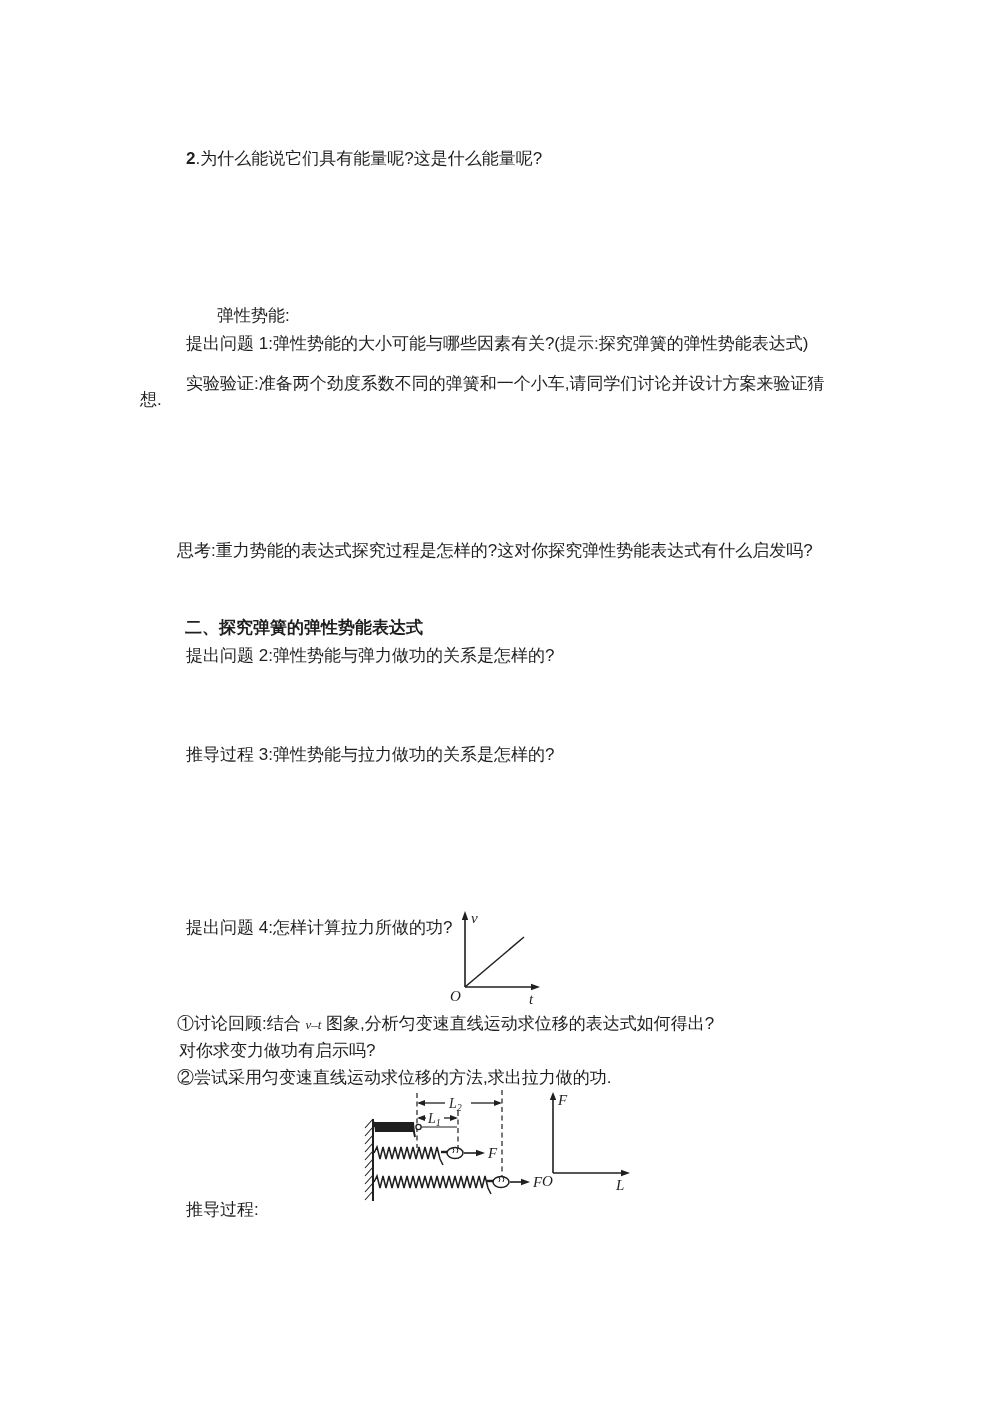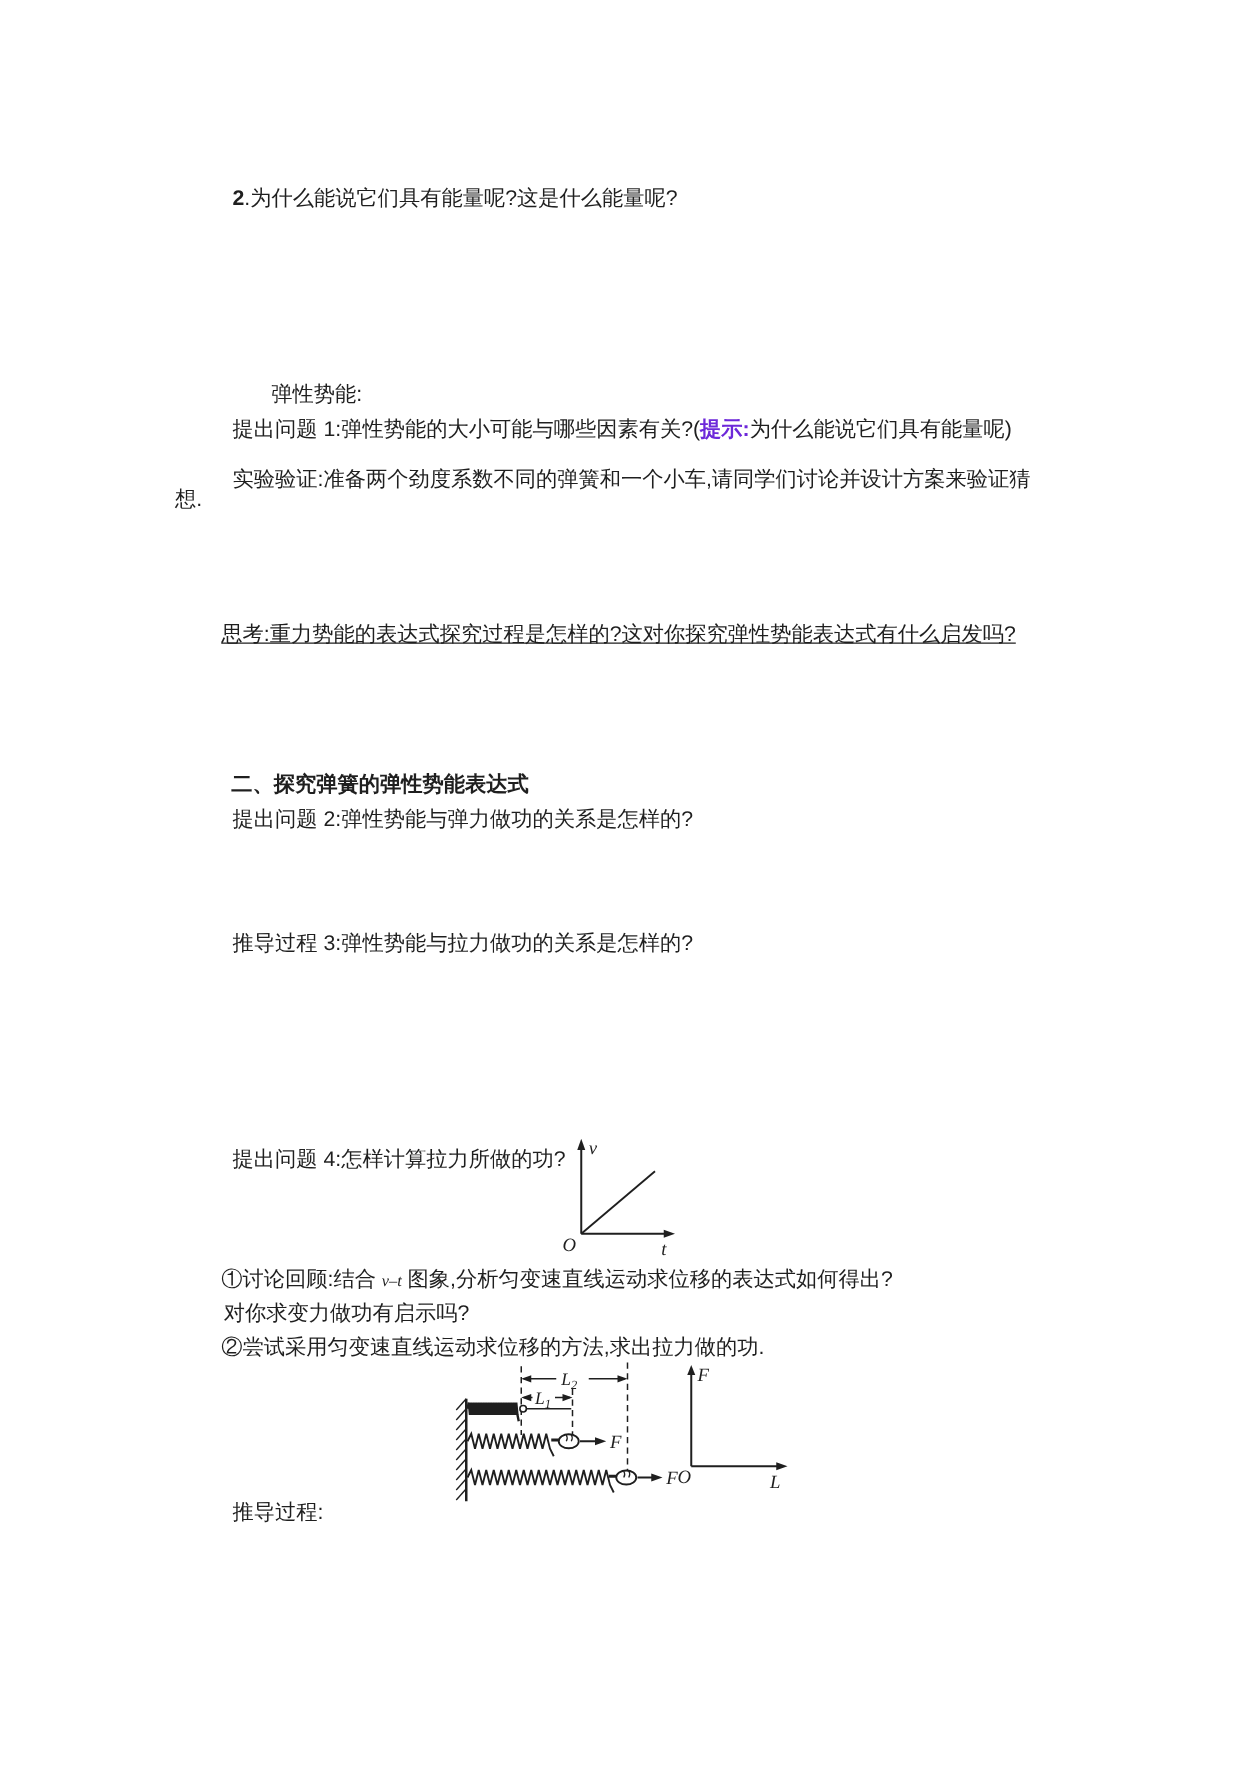--- a/index.html
+++ b/index.html
@@ -2,21 +2,21 @@
 <html><head>
 <meta charset="utf-8">
 <style>
   html,body { margin:0; padding:0; background:#ffffff; }
   .page {
     position:relative; width:1000px; height:1254px; background:#ffffff;
     font-family:"Liberation Sans", sans-serif; color:#1f1f1f; overflow:hidden;
   }
   .line { position:absolute; font-size:17px; line-height:22px; white-space:nowrap; }
   .bold { font-weight:bold; }
-  .red  { color:#6d28d9;font-weight:bold; }
+  .red  { color:#404040; }
   .math { font-family:"Liberation Serif", serif; font-style:italic; font-size:13px; }
   .fig  { position:absolute; }
   .fig text {
     font-family:"Liberation Serif", serif; font-style:italic;
     font-size:15px; fill:#1f1f1f;
   }
   .fig text.dim { font-size:14px; }
   .fig tspan.sub { font-size:10px; }
   .stroke { stroke:#1f1f1f; fill:none; }
 </style>
@@ -25,27 +25,27 @@
 
 <div class="page">
 
   <div class="line" style="left:186px; top:148px;">
     <span class="bold">2</span><span>.为什么能说它们具有能量呢?这是什么能量呢?</span>
   </div>
 
   <div class="line" style="left:186px; top:305px;margin-left:31px;">弹性势能:</div>
 
   <div class="line" style="left:186px; top:333px;">
-    <span>提出问题 1:弹性势能的大小可能与哪些因素有关?(</span><span class="red">提示:</span><span>为什么能说它们具有能量呢)</span>
+    <span>提出问题 1:弹性势能的大小可能与哪些因素有关?(</span><span class="red">提示:</span><span>探究弹簧的弹性势能表达式)</span>
   </div>
 
   <div class="line" style="left:186px; top:373px;">实验验证:准备两个劲度系数不同的弹簧和一个小车,请同学们讨论并设计方案来验证猜</div>
   <div class="line" style="left:140px; top:389px;">想.</div>
 
-  <div class="line" style="left:177px; top:497px;text-decoration:underline;">思考:重力势能的表达式探究过程是怎样的?这对你探究弹性势能表达式有什么启发吗?</div>
+  <div class="line" style="left:177px; top:540px;">思考:重力势能的表达式探究过程是怎样的?这对你探究弹性势能表达式有什么启发吗?</div>
 
   <div class="line bold" style="left:185px; top:617px;">二、探究弹簧的弹性势能表达式</div>
   <div class="line" style="left:186px; top:645px;">提出问题 2:弹性势能与弹力做功的关系是怎样的?</div>
   <div class="line" style="left:186px; top:744px;">推导过程 3:弹性势能与拉力做功的关系是怎样的?</div>
   <div class="line" style="left:186px; top:880px;margin-top:37px;">提出问题 4:怎样计算拉力所做的功?</div>
 
   <svg class="fig" style="left:425px; top:906px;" width="160" height="108" viewBox="0 0 160 108">
     <g>
       <line class="stroke" x1="40" y1="81" x2="40" y2="12" stroke-width="1.6"></line>
       <polygon points="40,5 36.8,14 43.2,14" fill="#1f1f1f"></polygon>

